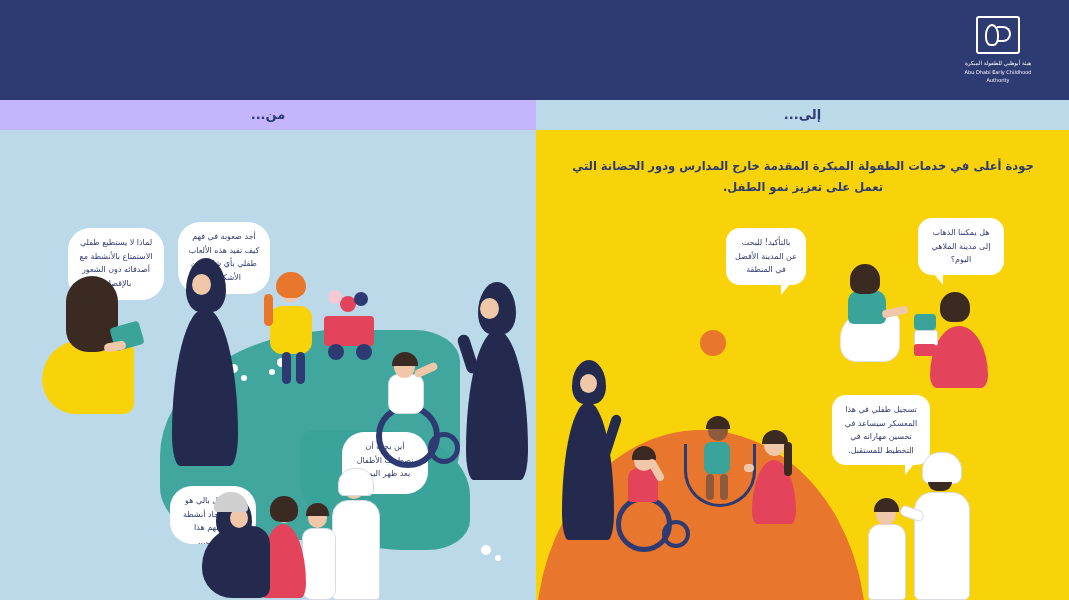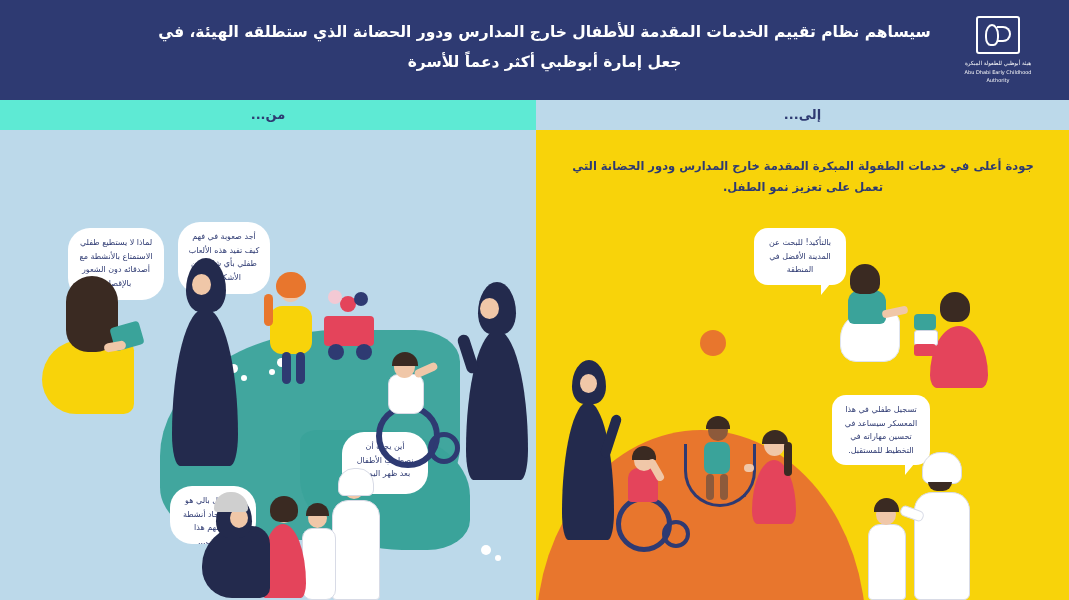--- a/index.html
+++ b/index.html
@@ -47,21 +47,21 @@
   
   .panel{position:absolute;top:100px;height:500px;overflow:hidden;}
   .panel-left{left:0;width:536px;background:#bcd9ea;}
   .panel-right{left:536px;width:533px;background:#f8d30a;}
 
   .tab{
     position:absolute;top:100px;height:30px;line-height:30px;
     text-align:center;font-size:13px;font-weight:bold;color:#2e3a72;
   }
   .tab-to{left:536px;width:533px;background:#bcd9ea;}
-  .tab-from{left:0;width:536px;background:#5eead4;}
+  .tab-from{left:0;width:536px;background:#c4b5fd;}
 
   .blurb{
     position:absolute;top:142px;font-size:11.5px;color:#2e3a72;
     line-height:1.85;text-align:center;direction:rtl;font-weight:bold;
   }
   .blurb-right{left:36px;width:460px;}
   .blurb-left{left:572px;width:462px;margin-top:14px;}
 
   
   .yellow-arc{
@@ -120,46 +120,49 @@
 <body>
 
 <div id="stage">
 
   <div class="header">
     <div class="logo-box">
       <div class="logo-mark"></div>
       <div class="logo-ar">هيئة أبوظبي للطفولة المبكرة</div>
       <div class="logo-en">Abu Dhabi Early Childhood Authority</div>
     </div>
-    <div class="header-title">سيساهم نظام تقييم الخدمات المقدمة للأطفال خارج المدارس ودور الحضانة الذي ستطلقه الهيئة، في جعل إمارة أبوظبي أكثر دعماً للأسرة</div>
   </div>
 
   <div class="panel panel-left">
     <div class="teal-swoosh"></div>
     <div class="teal-swoosh2"></div>
   </div>
   <div class="panel panel-right">
     <div class="yellow-arc" style="left:0;top:330px;width:330px;height:290px;"></div>
   </div>
 
   <div class="tab tab-to">
     <span>إلى...</span>
   </div>
   <div class="tab tab-from">
     <span>من...</span>
   </div>
 
   <div class="blurb blurb-left">جودة أعلى في خدمات الطفولة المبكرة المقدمة خارج المدارس ودور الحضانة التي تعمل على تعزيز نمو الطفل.</div>
 
 
-  <div class="bubble" style="left:754px;top:228px;width:92px;">
+  <div class="bubble" style="left:726px;top:228px;width:80px;">
     <span>بالتأكيد! للبحث عن المدينة الأفضل في المنطقة</span>
     <span class="tail tail-br"></span>
   </div>
 
+  <div class="bubble" style="left:918px;top:218px;width:86px;">
+    <span>هل يمكننا الذهاب إلى مدينة الملاهي اليوم؟</span>
+    <span class="tail tail-bl"></span>
+  </div>
 
   <div class="bubble" style="left:832px;top:395px;width:98px;">
     <span>تسجيل طفلي في هذا المعسكر سيساعد في تحسين مهاراته في التخطيط للمستقبل.</span>
     <span class="tail tail-br"></span>
   </div>
 
   <div class="fig" style="left:556px;top:360px;width:64px;height:180px;">
     <div class="fig abaya skirt" style="left:6px;top:42px;width:52px;height:138px;"></div>
     <div class="fig hijab abaya" style="left:16px;top:0;width:34px;height:44px;"></div>
     <div class="fig skin head" style="left:24px;top:14px;width:17px;height:19px;"></div>

